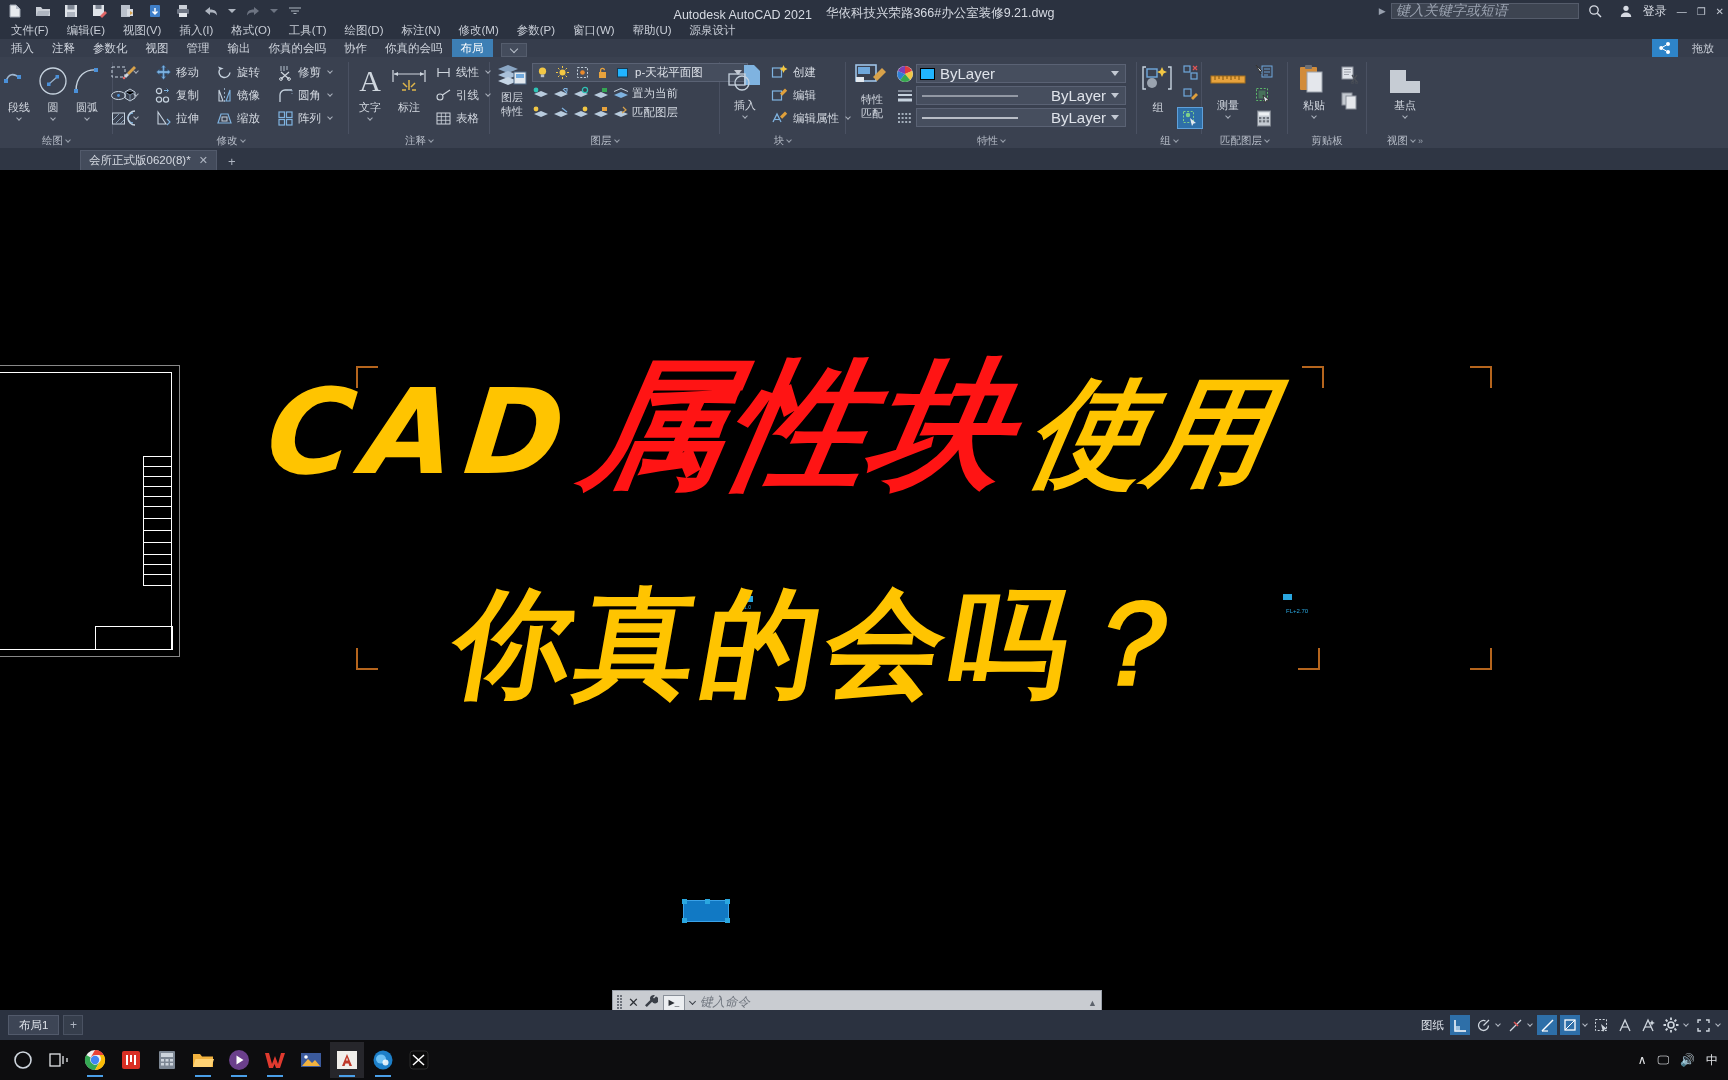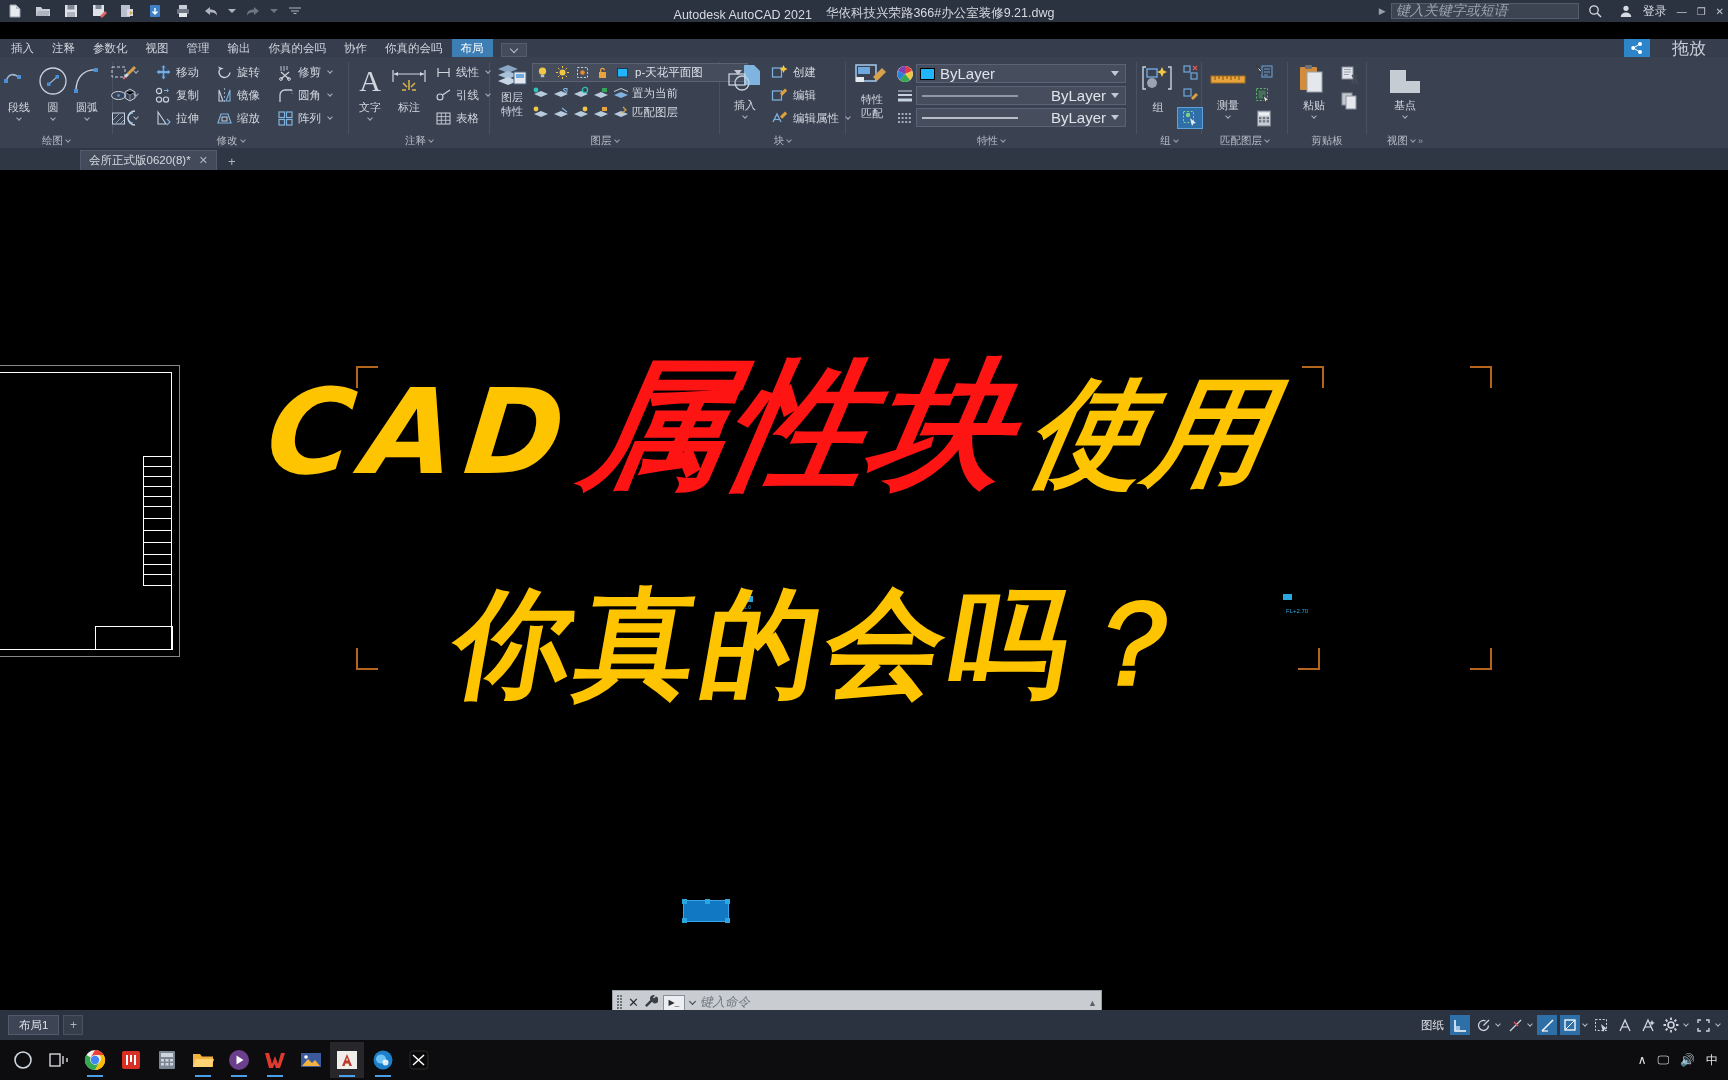--- a/index.html
+++ b/index.html
@@ -66,21 +66,21 @@
     margin-left:8px; width:26px; height:14px; background:#444c5c;
     border:1px solid #555d6d; display:flex; align-items:center; justify-content:center;
   }
   .rtab-mini i { border:solid #b9c0cb; border-width:0 0 1px 1px; width:6px;height:6px;
     transform:rotate(-45deg); display:block; margin-bottom:2px;}
   .tabs-right { position:absolute; right:0; top:0; height:18px; display:flex; align-items:center; }
   .badge-blue {
     width:26px;height:18px;background:#2e84c8;display:flex;align-items:center;justify-content:center;
   }
   .badge-blue svg{display:block;}
-  .drag-lbl { color:#c8cdd6; font-size:17px; padding:0 22px; }
+  .drag-lbl { color:#c8cdd6; font-size:11px; padding:0 14px; }
 
   
   .ribbon {
     position:absolute; left:0; top:57px; width:1728px; height:91px;
     background:#3a4150; display:flex; align-items:stretch;
   }
   .panel { position:relative; display:flex; flex-direction:column; height:91px; }
   .panel-body { flex:1; display:flex; align-items:flex-start; padding:4px 4px 0 4px; gap:2px; }
   .panel-title {
     height:15px; display:flex; align-items:center; justify-content:center;
@@ -343,20 +343,35 @@
       </div>
       <span class="login">登录</span>
       <div class="win-btns">
         <span>—</span>
         <span>❐</span>
         <span>✕</span>
       </div>
     </div>
   </div>
 
+  <div class="menubar">
+    <div class="menu-item">文件(F)</div>
+    <div class="menu-item">编辑(E)</div>
+    <div class="menu-item">视图(V)</div>
+    <div class="menu-item">插入(I)</div>
+    <div class="menu-item">格式(O)</div>
+    <div class="menu-item">工具(T)</div>
+    <div class="menu-item">绘图(D)</div>
+    <div class="menu-item">标注(N)</div>
+    <div class="menu-item">修改(M)</div>
+    <div class="menu-item">参数(P)</div>
+    <div class="menu-item">窗口(W)</div>
+    <div class="menu-item">帮助(U)</div>
+    <div class="menu-item">源泉设计</div>
+  </div>
 
   <div class="ribbontabs">
     <div class="rtab">插入</div>
     <div class="rtab">注释</div>
     <div class="rtab">参数化</div>
     <div class="rtab">视图</div>
     <div class="rtab">管理</div>
     <div class="rtab">输出</div>
     <div class="rtab">你真的会吗</div>
     <div class="rtab">协作</div>

